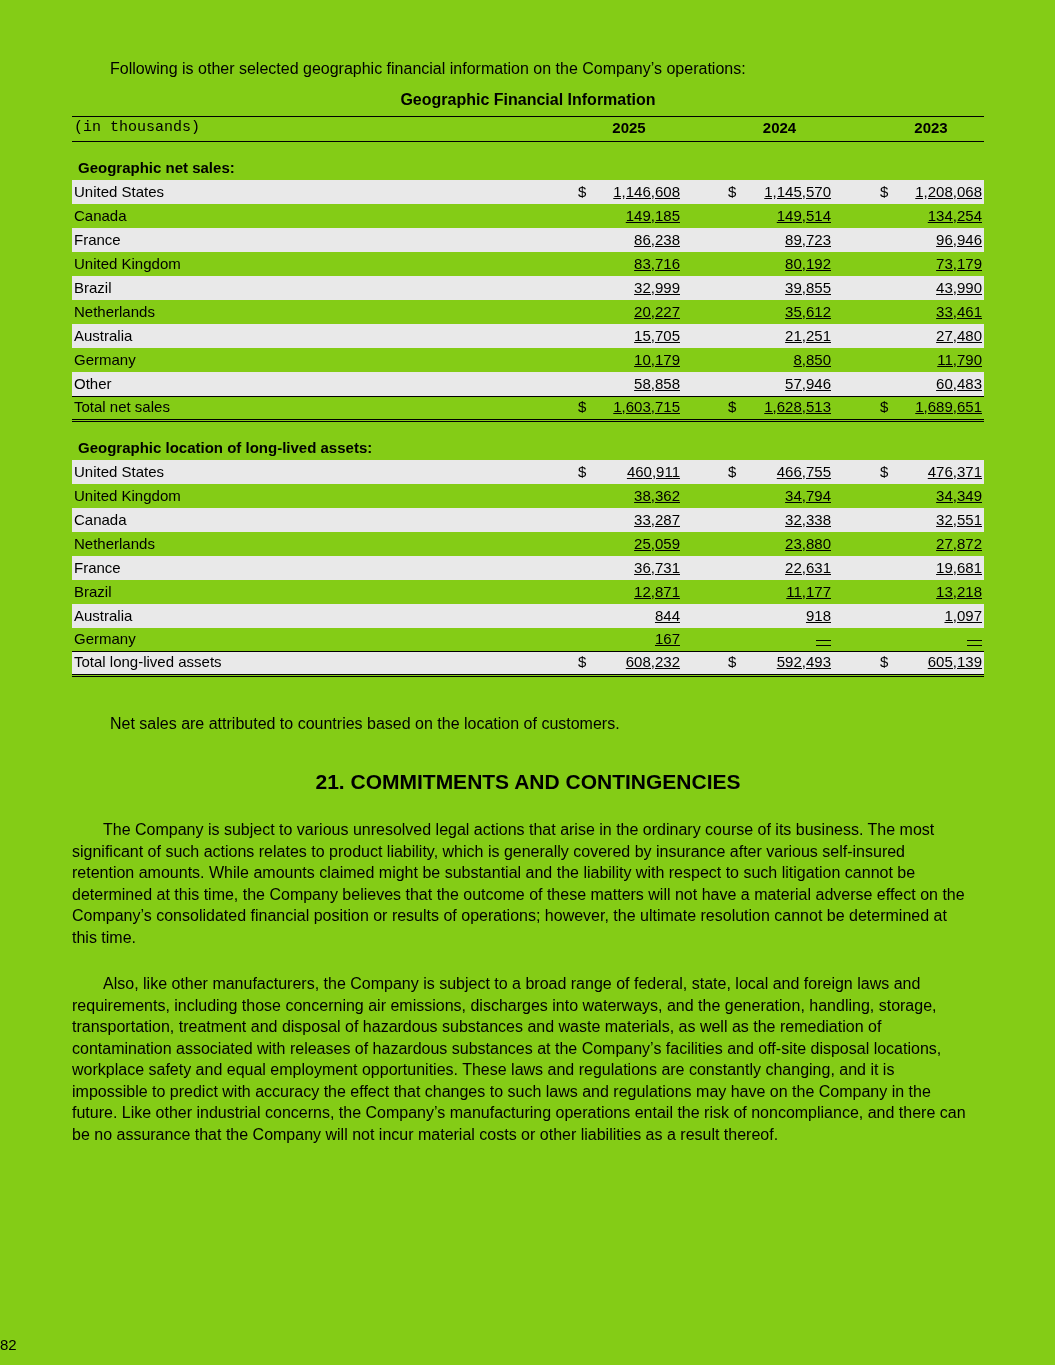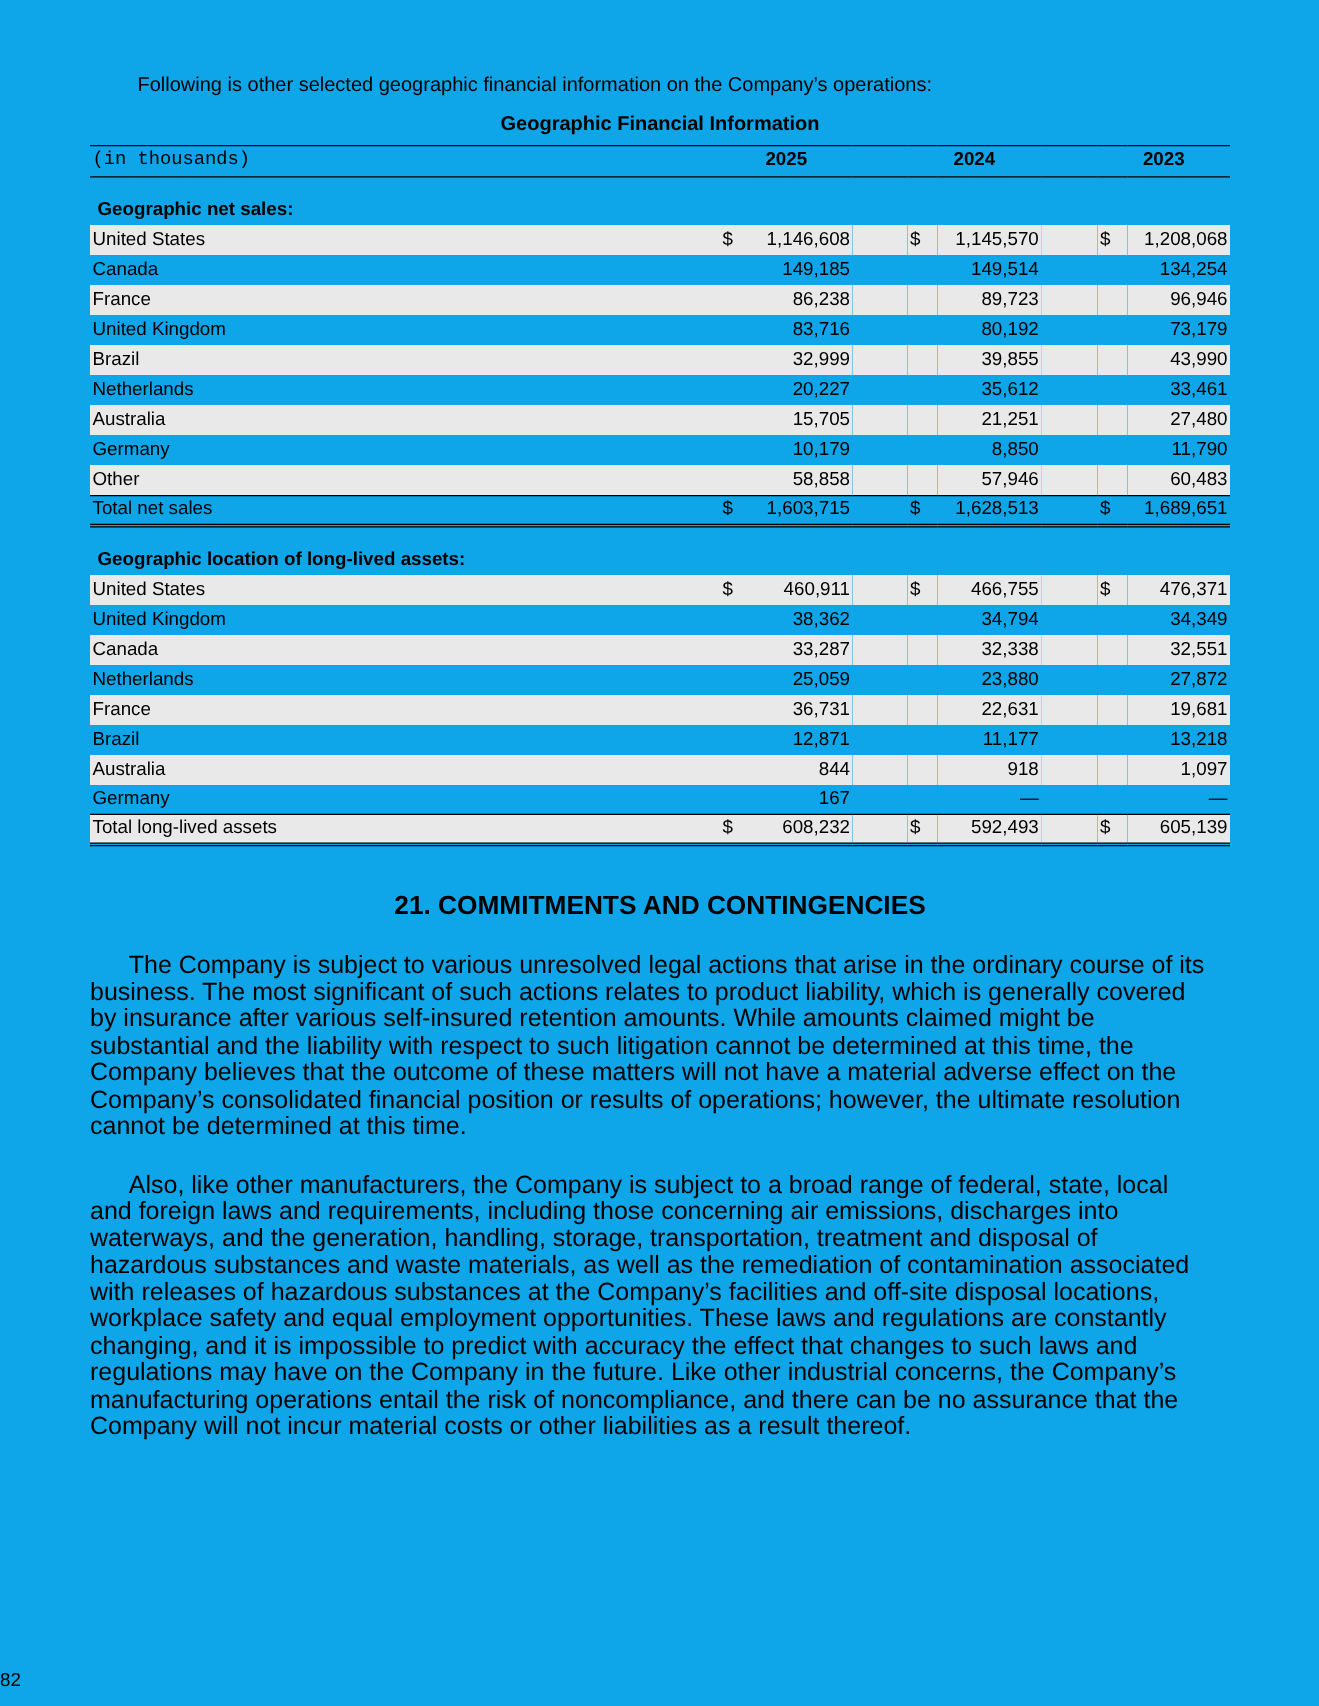--- a/index.html
+++ b/index.html
@@ -6,21 +6,21 @@
   html, body { margin: 0; padding: 0; background: #ffffff; }
   body {
     font-family: "Liberation Sans", sans-serif;
     color: #000;
   }
   .page {
     width: 1055px;
     min-height: 1365px;
     padding: 58px 71px 0 72px;
     position: relative;
-    background: #0ea5e9;
+    background: #84cc16;
   }
   .intro {
     margin: 0 0 12px 0;
     padding-left: 38px;
     font-size: 16px;
     line-height: 21px;
   }
   .table-title {
     margin: 0 0 7px 0;
     text-align: center;
@@ -53,21 +53,21 @@
   }
   td.year { text-align: center; font-weight: bold; }
   td.in-thousands { padding-left: 4px; font-family: Liberation Mono, monospace; }
   tr.section-heading-row td {
     font-weight: bold;
     padding: 17px 0 4px 6px;
   }
   tr.data-row td, tr.total-row td { height: 24px; padding-bottom: 4px; }
   td.row-label { padding-left: 38px; }
   td.d { text-align: left; padding-left: 4px; }
-  td.v { text-align: right; padding-right: 4px; }
+  td.v { text-align: right; padding-right: 4px; text-decoration: underline; }
   tr.shaded td { background: var(--shade, #e9e9e9); }
   tr.total-row td {
     border-top: 1px solid #000;
     border-bottom: 3px double #000;
     margin-left: 42px;
   }
   td.total-label { padding-left: 4px; }
   .note {
     margin: 36px 0 0 0;
     padding-left: 38px;
@@ -75,21 +75,21 @@
     line-height: 21px;
   }
   .sec21-heading {
     margin: 36px 0 0 0;
     text-align: center;
     font-size: 21px;
     font-weight: bold;
   }
   .para {
     margin: 25px 14px 0 0;
-    font-size: 20px;
+    font-size: 16px;
     line-height: 21.5px;
     text-indent: 31px;
   }
   .page-number {
     position: absolute;
     bottom: 12px;
     left: 0;
     right: 0;
     text-align: left;
     font-size: 15px;
@@ -342,20 +342,21 @@
         <td class="gap"></td>
         <td class="d">$</td>
         <td class="v">592,493</td>
         <td class="gap"></td>
         <td class="d">$</td>
         <td class="v">605,139</td>
       </tr>
     </tbody>
   </table>
 
+  <p class="note">Net sales are attributed to countries based on the location of customers.</p>
 
   <div class="sec21-heading">21. COMMITMENTS AND CONTINGENCIES</div>
 
   <p class="para">The Company is subject to various unresolved legal actions that arise in the ordinary course of its business. The most significant of such actions relates to product liability, which is generally covered by insurance after various self-insured retention amounts. While amounts claimed might be substantial and the liability with respect to such litigation cannot be determined at this time, the Company believes that the outcome of these matters will not have a material adverse effect on the Company’s consolidated financial position or results of operations; however, the ultimate resolution cannot be determined at this time.</p>
   <p class="para">Also, like other manufacturers, the Company is subject to a broad range of federal, state, local and foreign laws and requirements, including those concerning air emissions, discharges into waterways, and the generation, handling, storage, transportation, treatment and disposal of hazardous substances and waste materials, as well as the remediation of contamination associated with releases of hazardous substances at the Company’s facilities and off-site disposal locations, workplace safety and equal employment opportunities. These laws and regulations are constantly changing, and it is impossible to predict with accuracy the effect that changes to such laws and regulations may have on the Company in the future. Like other industrial concerns, the Company’s manufacturing operations entail the risk of noncompliance, and there can be no assurance that the Company will not incur material costs or other liabilities as a result thereof.</p>
 
   <div class="page-number">82</div>
 
 </div>
 

